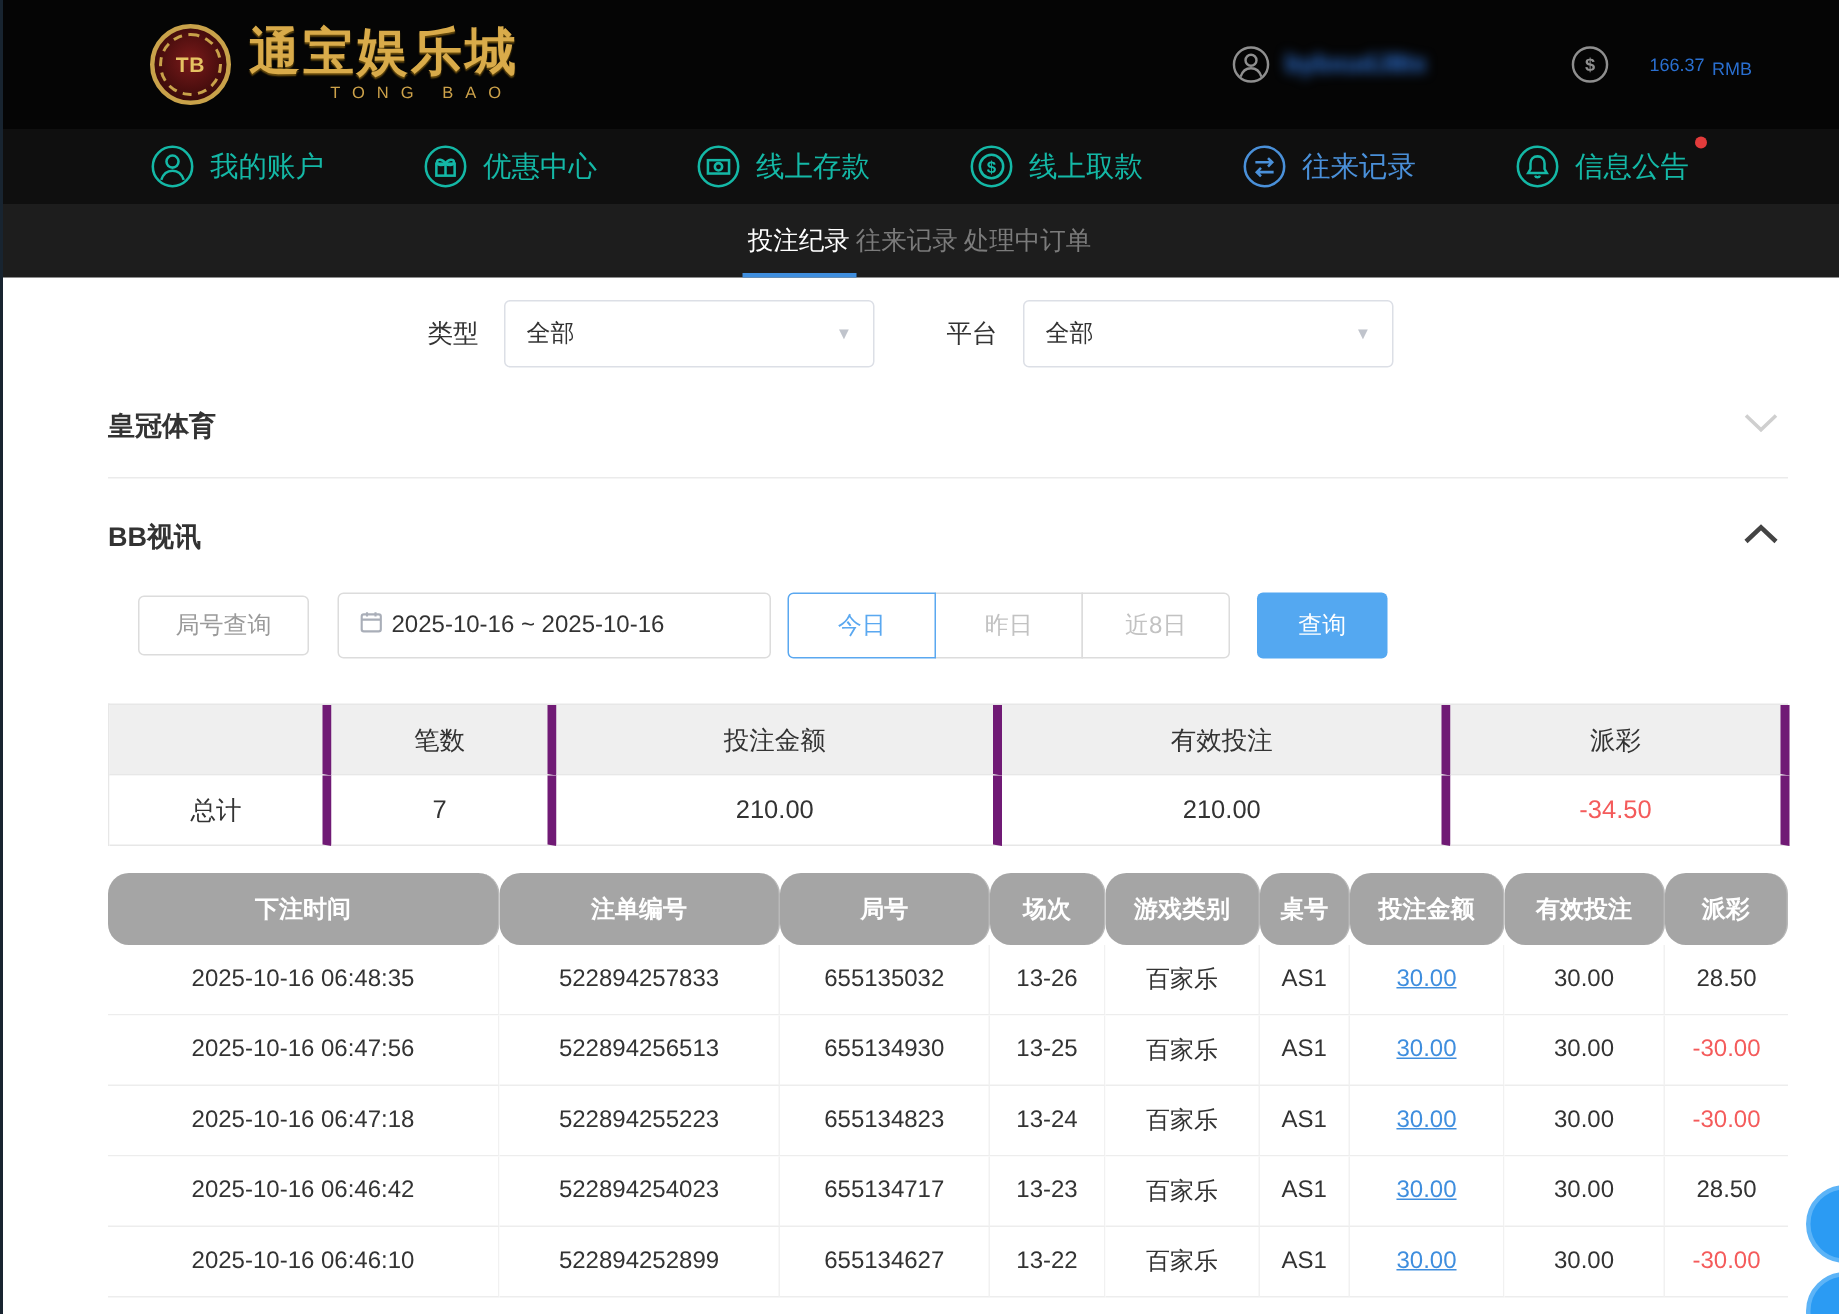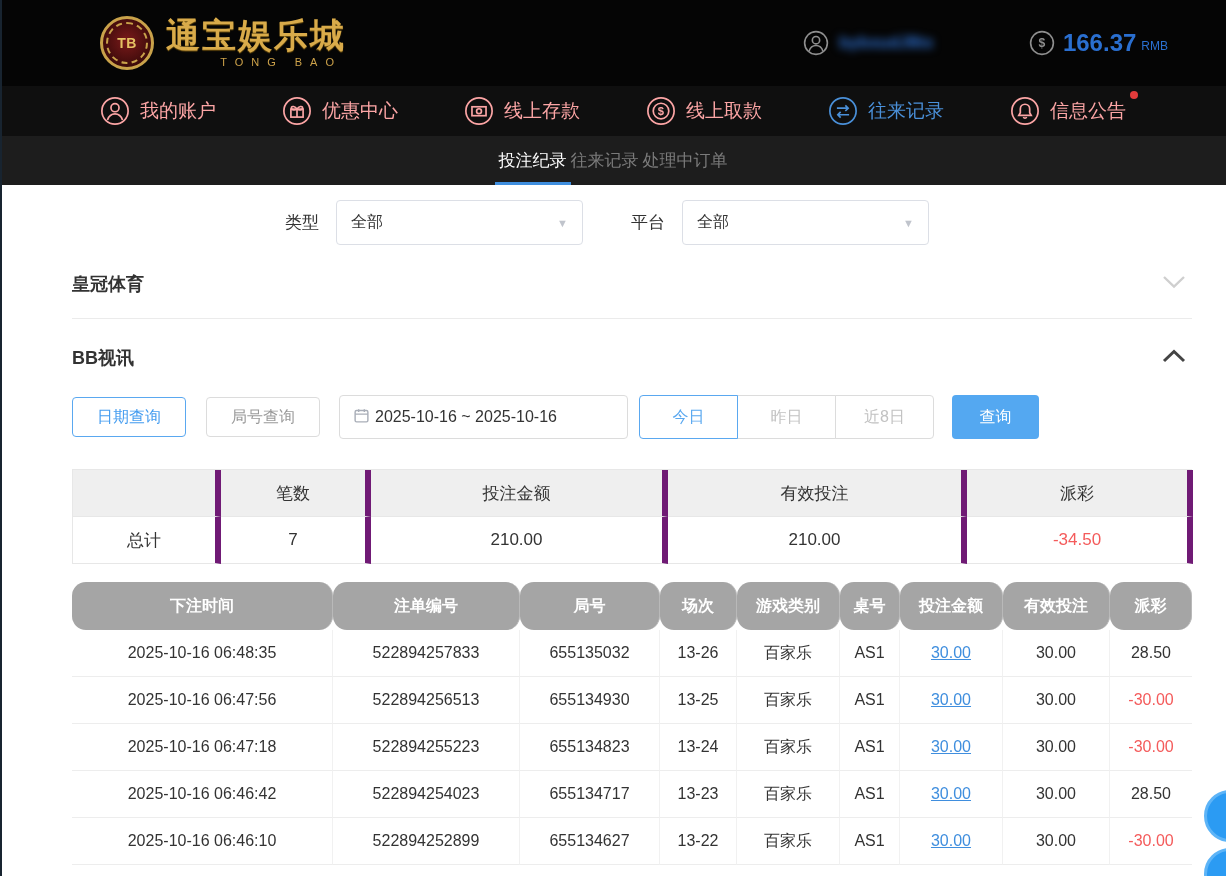--- a/index.html
+++ b/index.html
@@ -35,30 +35,30 @@
     margin-top: 2px; padding-right: 4px;
   }
 
   .user-area { margin-left: auto; display: flex; align-items: center; }
   .hdr-icon { color: #8f8f8f; display: flex; }
   .username-blur {
     margin-left: 10px; font-size: 17px; font-weight: bold; color: #2f74d8;
     filter: blur(4px); user-select: none; min-width: 128px;
   }
   .balance-area { display: flex; align-items: center; margin-left: 62px; }
-  .balance-val { margin-left: 8px; font-size: 24px; font-weight: bold; color: #2a6fd0; }
+  .balance-val { margin-left: 27px; font-size: 12px; font-weight: normal; color: #2a6fd0; }
   .balance-cur { margin-left: 5px; font-size: 12px; color: #2a6fd0; padding-top: 5px; }
 
   
   .main-nav {
     height: 50px; background: #0f0f0f; display: flex; align-items: center;
     justify-content: space-between; padding: 0 100px 0 100px;
   }
   .nav-item {
-    display: flex; align-items: center; gap: 10px; color: #fca5a5; font-size: 19px;
+    display: flex; align-items: center; gap: 10px; color: #14b8a6; font-size: 19px;
     cursor: pointer; position: relative;
   }
   .nav-item.active { color: #4a90d9; }
   .nav-item svg { display: block; }
   .badge-dot {
     position: absolute; right: -12px; top: -5px; width: 8px; height: 8px;
     border-radius: 50%; background: #e23b3b;
   }
 
   
@@ -313,21 +313,20 @@
 <div class="section-head">
   <span class="section-title">BB视讯</span>
   <span>
     <svg width="24" height="14" viewBox="0 0 24 14" fill="none" stroke="#444" stroke-width="3">
       <polyline points="2,12 12,2.5 22,12"></polyline>
     </svg>
   </span>
 </div>
 
 <div class="toolbar">
-  <div class="btn btn-blue-outline">日期查询</div>
   <div class="btn btn-gray-outline">局号查询</div>
   <div class="date-input">
     <span>
       <svg width="17" height="17" viewBox="0 0 24 24" fill="none" stroke="#a9aeb8" stroke-width="2">
         <rect x="3" y="5" width="18" height="16" rx="2"></rect>
         <path d="M3 10h18M8 3v4M16 3v4"></path>
       </svg>
     </span>
     <span>2025-10-16 ~ 2025-10-16</span>
   </div>

